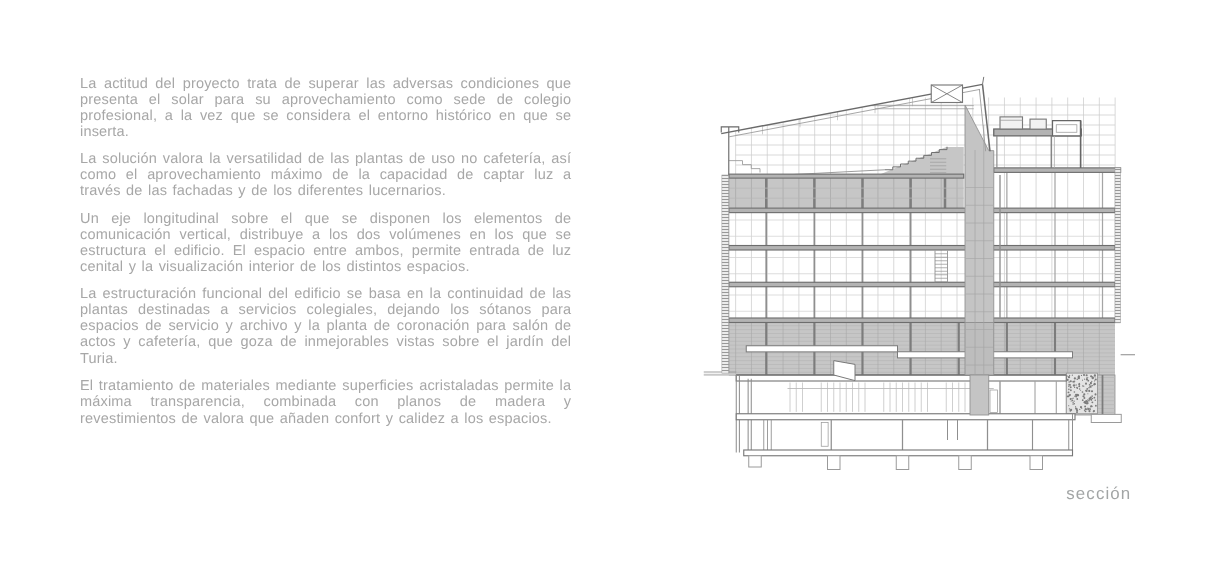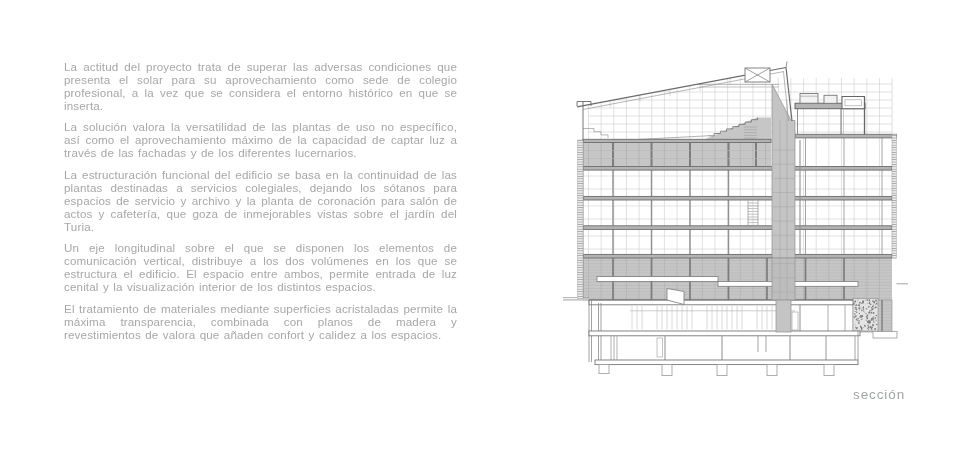--- a/index.html
+++ b/index.html
@@ -20,23 +20,23 @@
     font-size:13.5px;color:#a2a5a5;letter-spacing:0.9px;
   }
 </style>
 </head>
 <body>
 
 <div class="page">
 
   <div class="text-col">
     <p>La actitud del proyecto trata de superar las adversas condiciones que presenta el solar para su aprovechamiento como sede de colegio profesional, a la vez que se considera el entorno histórico en que se inserta.</p>
-    <p>La solución valora la versatilidad de las plantas de uso no específico, así como el aprovechamiento máximo de la capacidad de captar luz a través de las fachadas y de los diferentes lucernarios.</p>
+    <p>La solución valora la versatilidad de las plantas de uso no cafetería, así como el aprovechamiento máximo de la capacidad de captar luz a través de las fachadas y de los diferentes lucernarios.</p>
+    <p>Un eje longitudinal sobre el que se disponen los elementos de comunicación vertical, distribuye a los dos volúmenes en los que se estructura el edificio. El espacio entre ambos, permite entrada de luz cenital y la visualización interior de los distintos espacios.</p>
     <p>La estructuración funcional del edificio se basa en la continuidad de las plantas destinadas a servicios colegiales, dejando los sótanos para espacios de servicio y archivo y la planta de coronación para salón de actos y cafetería, que goza de inmejorables vistas sobre el jardín del Turia.</p>
-    <p>Un eje longitudinal sobre el que se disponen los elementos de comunicación vertical, distribuye a los dos volúmenes en los que se estructura el edificio. El espacio entre ambos, permite entrada de luz cenital y la visualización interior de los distintos espacios.</p>
     <p>El tratamiento de materiales mediante superficies acristaladas permite la máxima transparencia, combinada con planos de madera y revestimientos de valora que añaden confort y calidez a los espacios.</p>
   </div>
 
   <div class="drawing">
     <svg id="sec-svg" width="385" height="355" viewBox="555 50 385 355" xmlns="http://www.w3.org/2000/svg">
       <defs>
         <pattern id="hatchH" width="3" height="2.4" patternUnits="userSpaceOnUse">
           <rect width="3" height="2.4" fill="#ececec"></rect>
           <line x1="0" y1="1.2" x2="3" y2="1.2" stroke="#8f8f8f" stroke-width="0.7"></line>
         </pattern>

